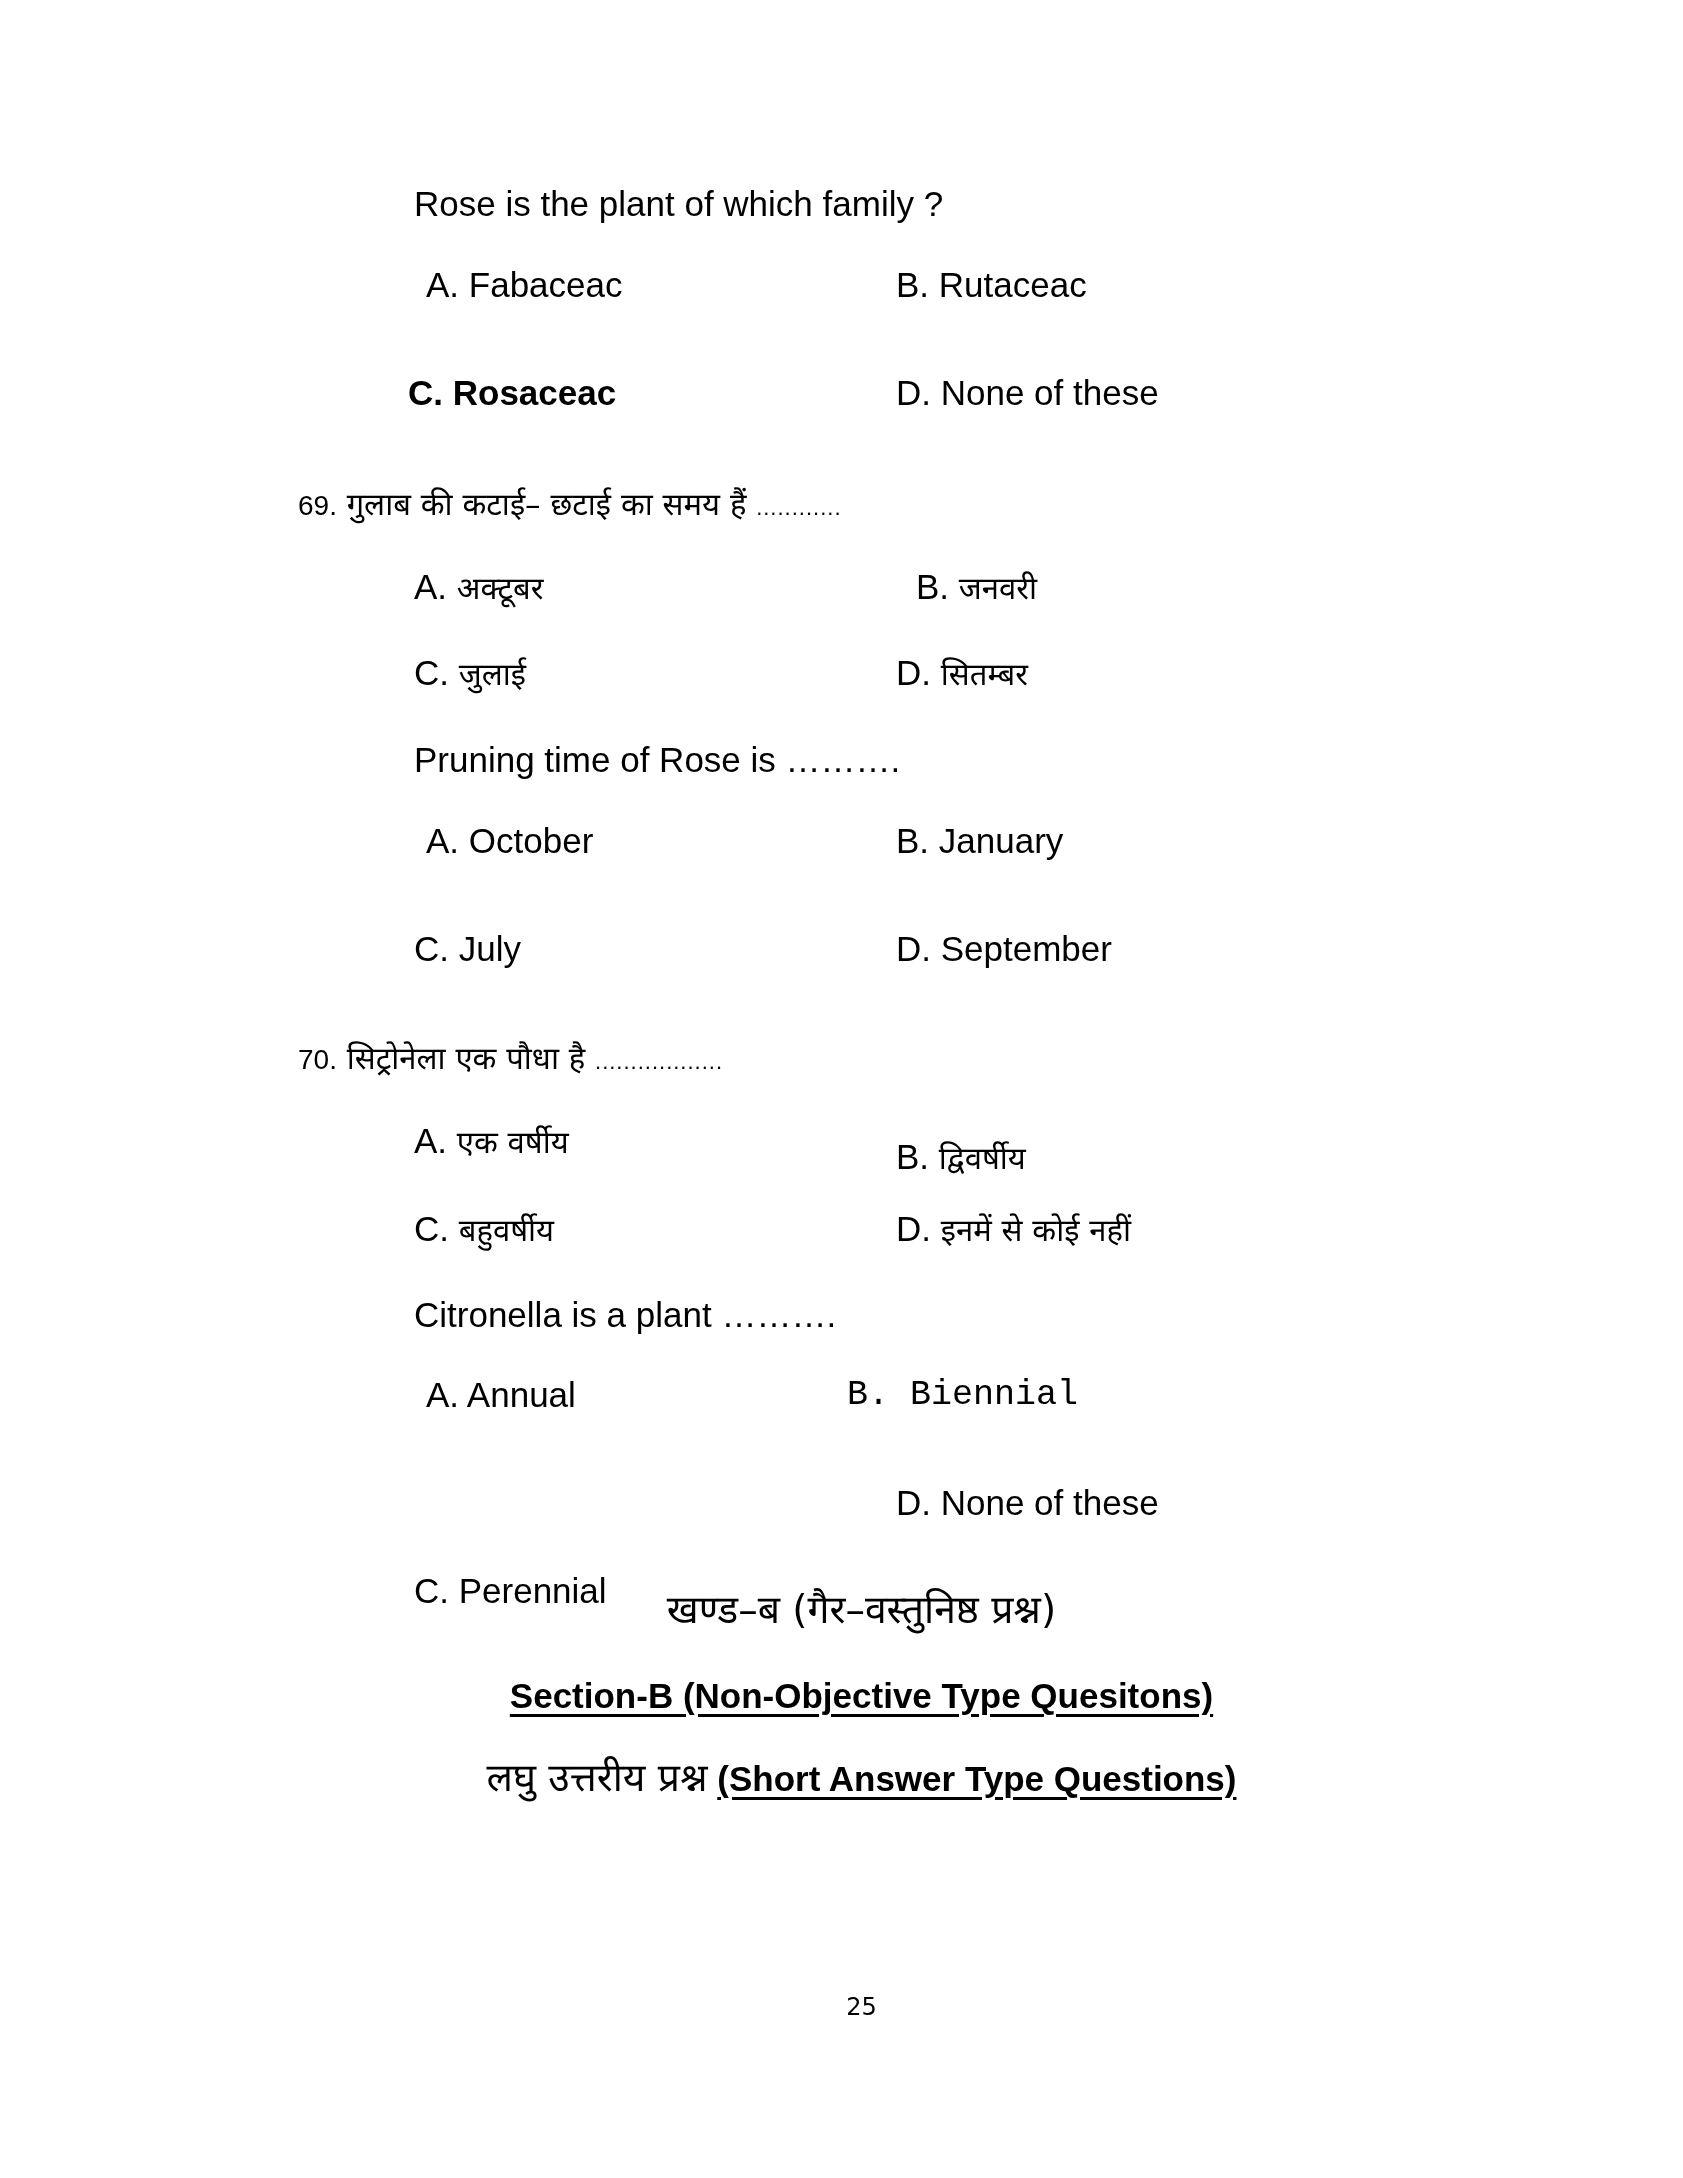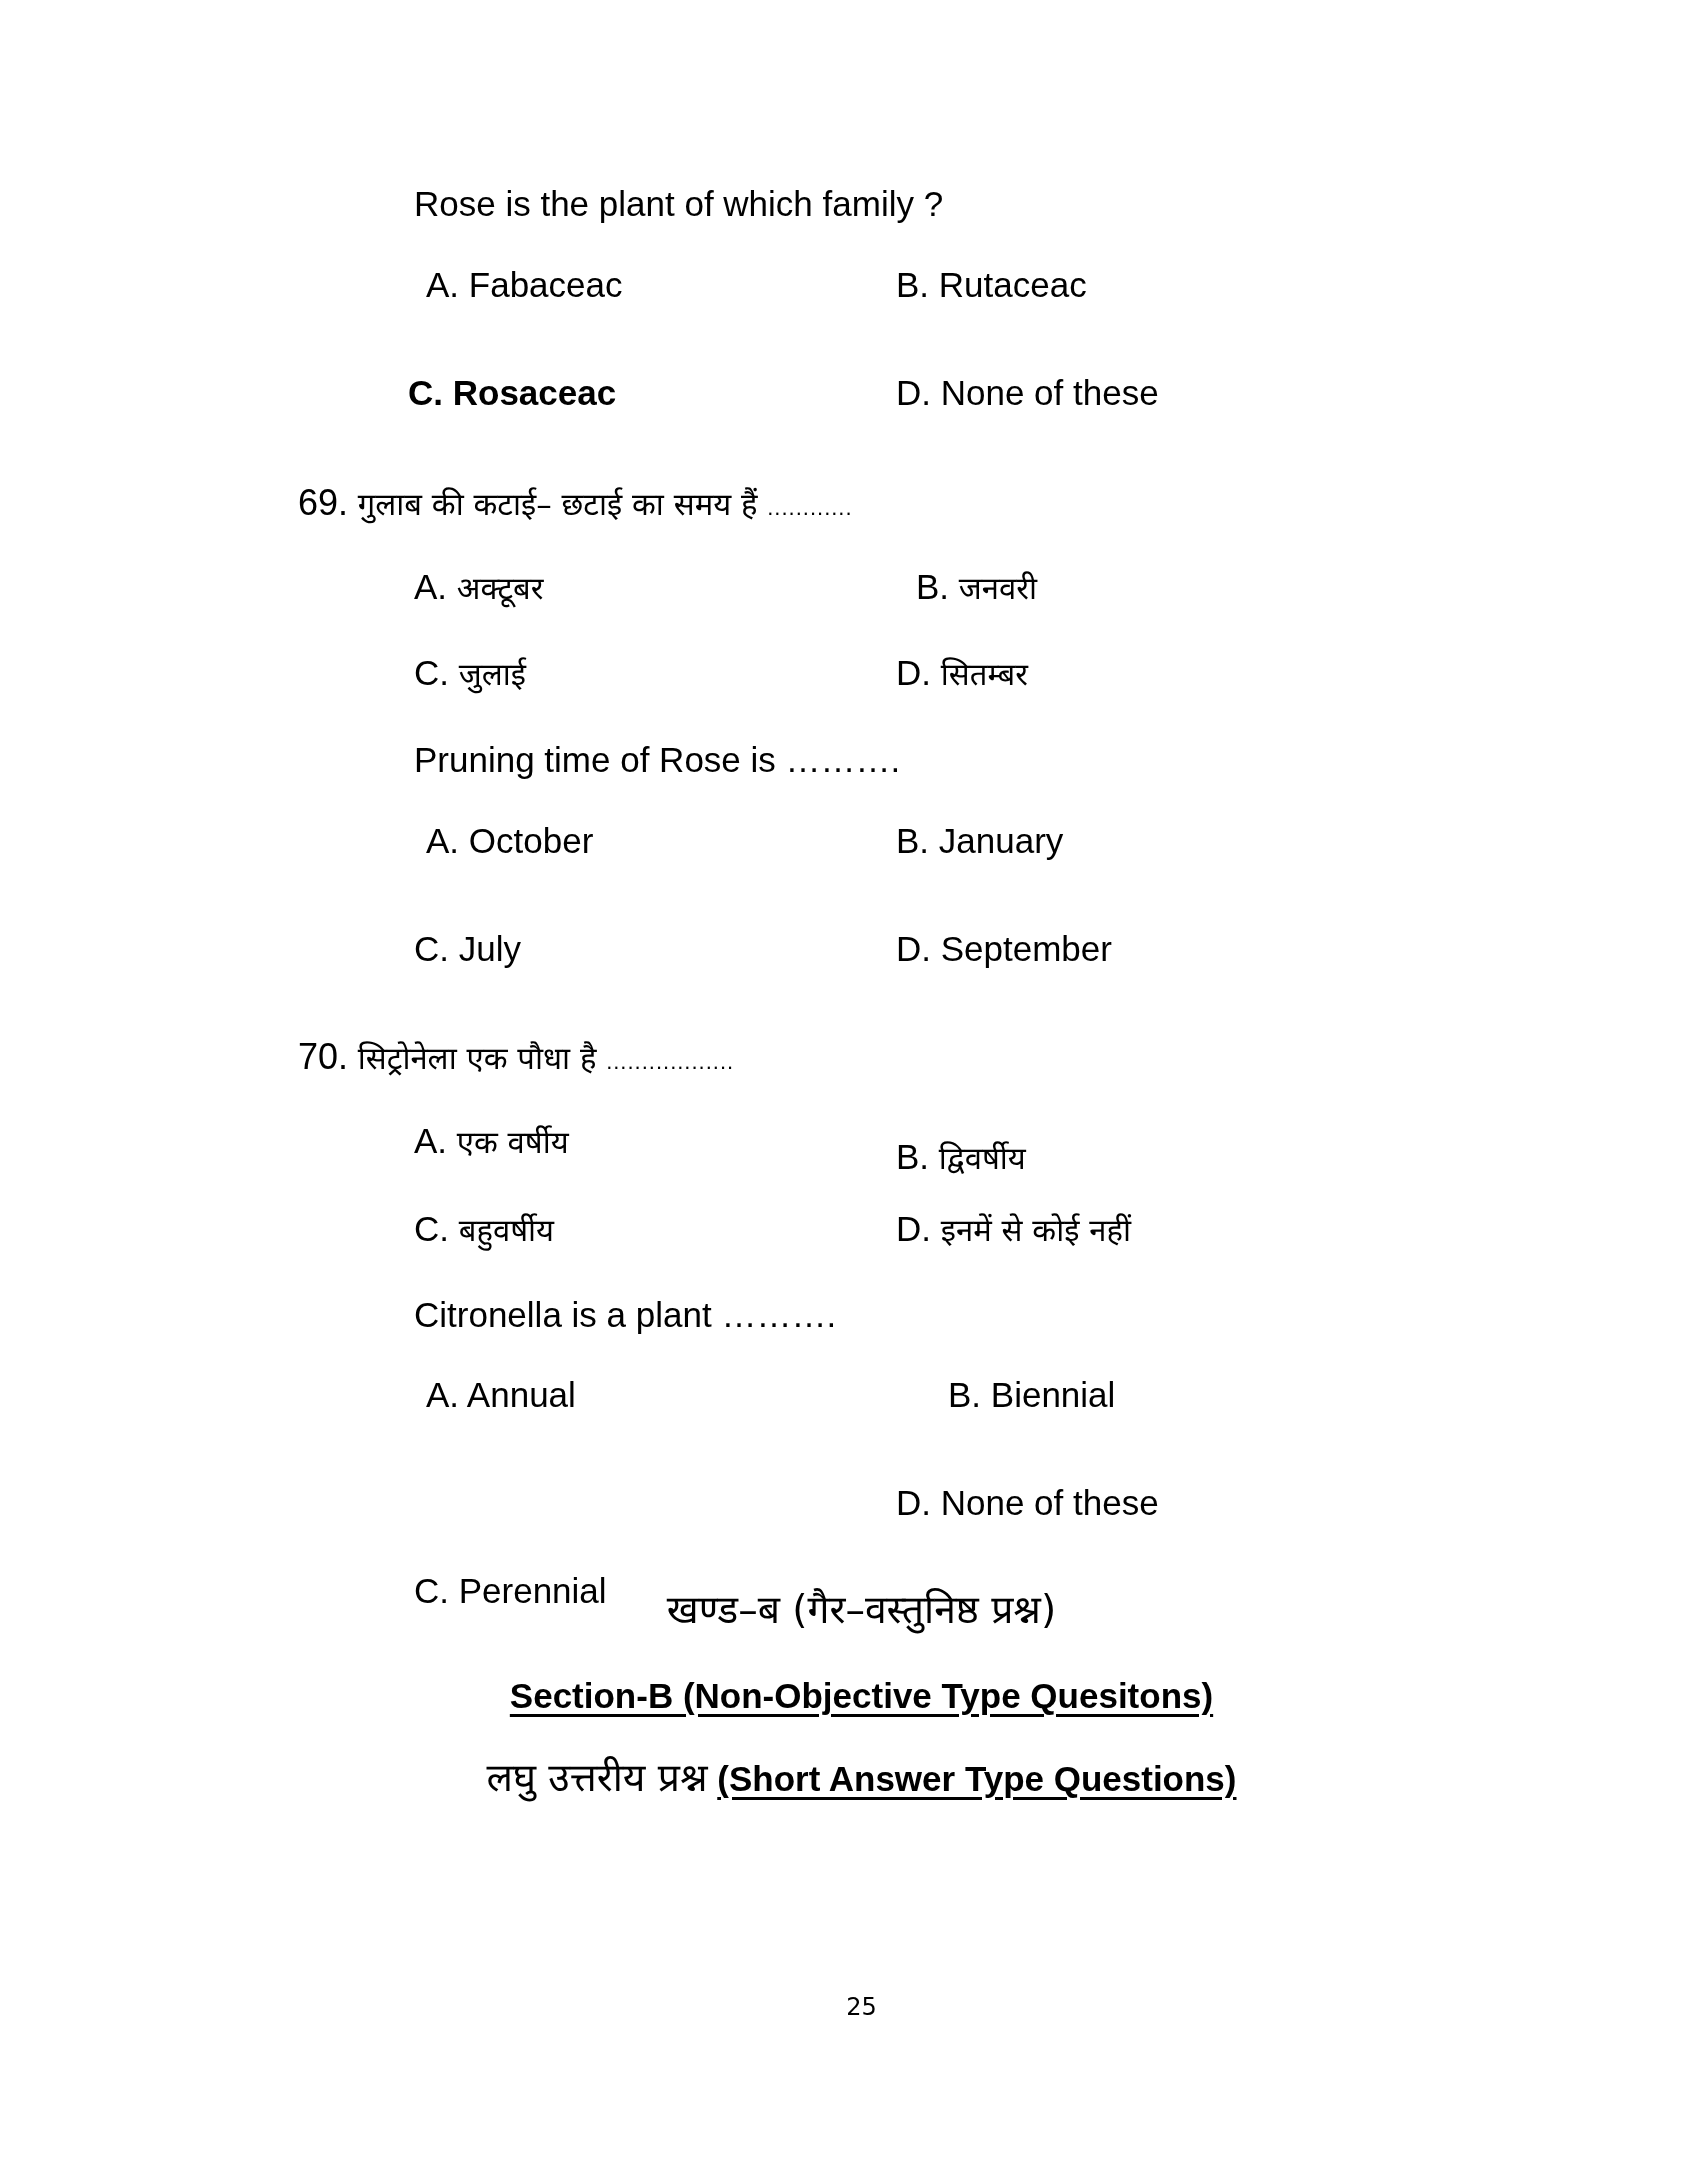--- a/index.html
+++ b/index.html
@@ -3,21 +3,21 @@
 <meta charset="utf-8">
 <style>
   html, body { margin: 0; padding: 0; }
   body {
     width: 1683px; height: 2178px; background: #ffffff; position: relative;
     font-family: "Liberation Sans", sans-serif; color: #000;
     overflow: hidden;
   }
   .line { position: absolute; white-space: nowrap; font-size: 35px; line-height: 44px; }
   .hi { font-family: "DejaVu Sans", sans-serif; font-size: 31px; }
-  .num { font-size: 36px; }
+  .num { font-size: 28px; }
   .dots { font-size: 22px; letter-spacing: 1px; }
   .center { left: 0; width: 1723px; text-align: center; }
   .heading { font-weight: bold; text-decoration: underline; text-decoration-thickness: 3px; text-underline-offset: 6px; }
   .heading-hi { font-family: "DejaVu Sans", sans-serif; font-size: 39px; text-decoration-thickness: 3px; text-underline-offset: 8px; }
   .pageno { font-family: "DejaVu Sans", sans-serif; font-size: 24px; }
 </style>
 </head>
 <body>
 
 <div class="line" style="left:414px; top:182px;">Rose is the plant of which family ?</div>
@@ -71,21 +71,21 @@
   <span>C.</span>
   <span class="hi">बहुवर्षीय</span>
 </div>
 <div class="line" style="left:896px; top:1207px;">
   <span>D.</span>
   <span class="hi">इनमें से कोई नहीं</span>
 </div>
 
 <div class="line" style="left:414px; top:1293px;">Citronella is a plant ……….</div>
 <div class="line" style="left:426px; top:1373px;">A. Annual</div>
-<div class="line" style="left:948px; top:1373px;">B. Biennial</div>
+<div class="line" style="left:847px; top:1373px;font-family:Liberation Mono, monospace;">B. Biennial</div>
 <div class="line" style="left:414px; top:1569px;">C. Perennial</div>
 <div class="line" style="left:896px; top:1481px;">D. None of these</div>
 
 <div class="line center" style="top:1588px;">
   <span class="heading-hi">खण्ड–ब (गैर–वस्तुनिष्ठ प्रश्न)</span>
 </div>
 <div class="line center" style="top:1674px;">
   <span class="heading">Section-B (Non-Objective Type Quesitons)</span>
 </div>
 <div class="line center" style="top:1756px;">

